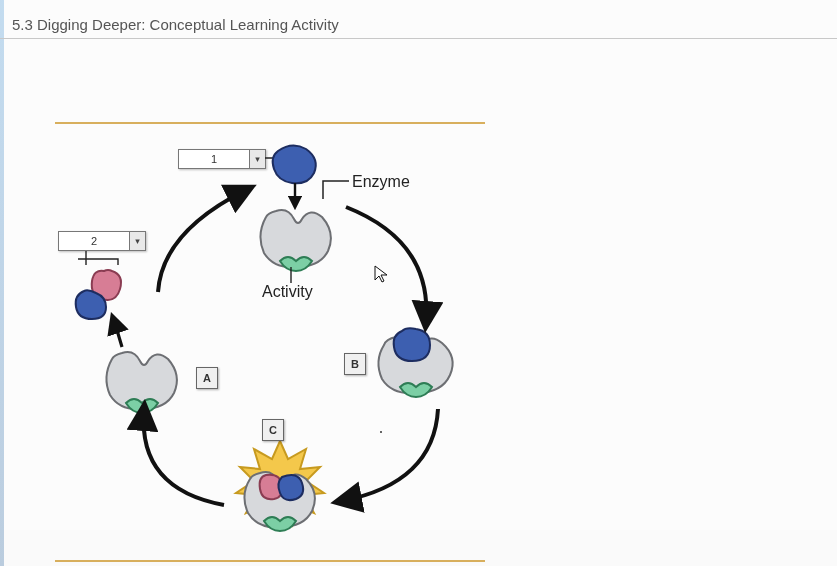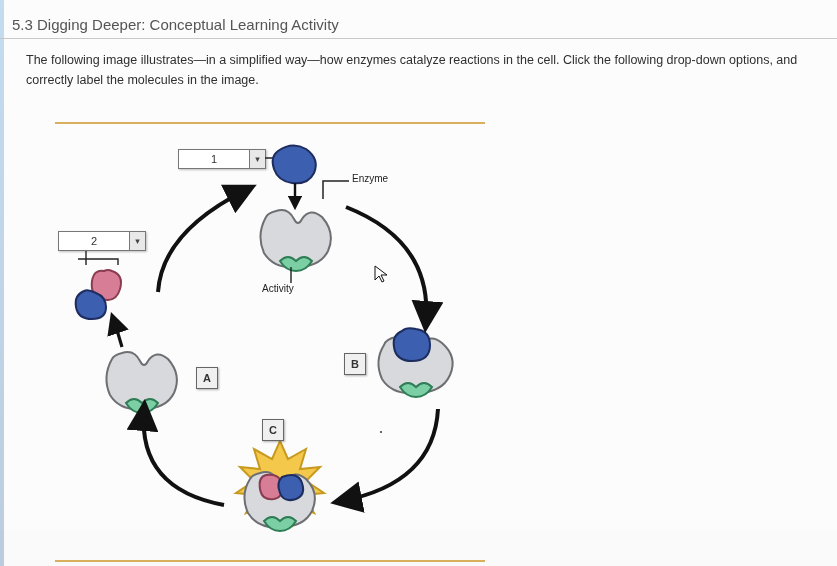--- a/index.html
+++ b/index.html
@@ -95,40 +95,39 @@
   background:#f0f0f0;
   box-shadow: 1px 1px 2px rgba(0,0,0,.3);
   width:20px;height:20px;
   font-size:11px;font-weight:bold;
   display:flex;align-items:center;justify-content:center;
   color:#333;
 }
  
 .plain-label{
   position:absolute;
-  font-size:10px;
+  font-size:16px;
   color:#222;
 }
 .cursor-arrow{
   position:absolute;
   font-size:14px;color:#222;
 }
 svg.arrow {position:absolute;overflow:visible;}
 svg.shape {position:absolute;overflow:visible;}
 </style>
 </head>
 <body>
 
 <div class="page">
   <div class="left-rule"></div>
 
   <div class="section-title">5.3 Digging Deeper: Conceptual Learning Activity</div>
   <div class="divider"></div>
 
-  <div class="instructions">The following image illustrates—in a simplified way—how enzymes catalyze reactions in the cell. Click the following drop-down options, and correctly label the molecules in the image.</div>
 
   <div class="figure-hr hr1"></div>
   <div class="figure-hr hr2"></div>
 
   <div class="diagram">
 
     <div class="dd" style="left:138px; top:24px;">
       <div class="field">1</div>
       <div class="btn">▾</div>
     </div>

